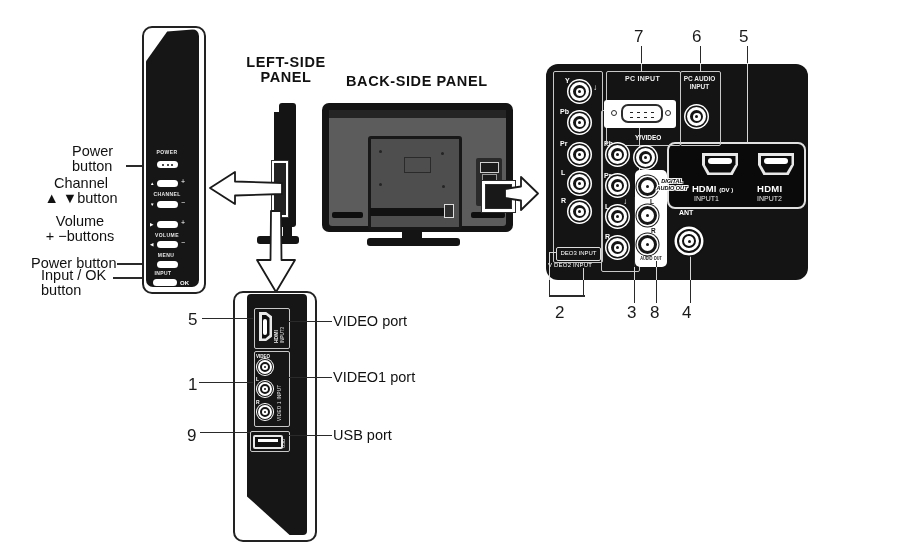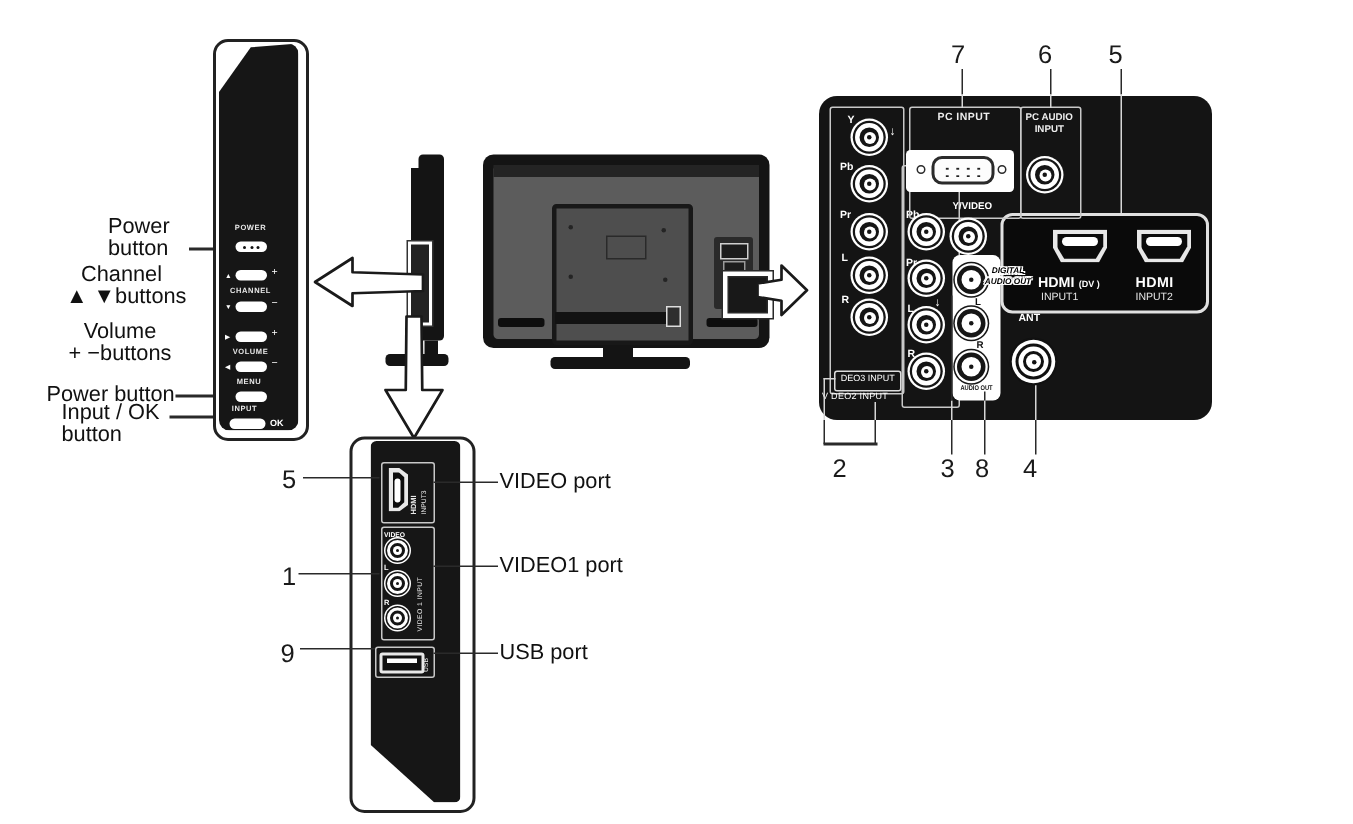--- a/index.html
+++ b/index.html
@@ -62,21 +62,21 @@
 <div id="canvas">
 
   <div class="callout" style="left:72px;top:144px;">
     <div>Power</div>
     <div>button</div>
   </div>
   <div class="ln" style="left:126px;top:165px;width:30px;height:1.5px;"></div>
 
   <div class="callout" style="left:44px;top:176px;width:74px;text-align:center;">
     <div>Channel</div>
-    <div>▲ ▼buttons</div>
+    <div>▲ ▼button</div>
   </div>
   <div class="ln" style="left:149px;top:182px;width:1.5px;height:24px;"></div>
   <div class="ln" style="left:149px;top:182px;width:8px;height:1.5px;"></div>
   <div class="ln" style="left:149px;top:204.5px;width:8px;height:1.5px;"></div>
   <div class="ln" style="left:143px;top:192px;width:6px;height:1.5px;"></div>
 
   <div class="callout" style="left:42px;top:214px;width:76px;text-align:center;">
     <div>Volume</div>
     <div>+ −buttons</div>
   </div>
@@ -122,20 +122,25 @@
   <span class="tg" style="left:150px;top:242px;font-size:4.5px;">◀</span>
   <div class="pill" style="left:157px;top:241px;"></div>
   <span class="tg" style="left:181px;top:240px;font-size:7px;">−</span>
 
   <div class="plabel" style="left:150px;top:252px;width:32px;">MENU</div>
   <div class="pill" style="left:157px;top:261px;"></div>
   <div class="plabel" style="left:147px;top:270px;width:32px;">INPUT</div>
   <div class="pill" style="left:153px;top:279px;width:24px;"></div>
   <span class="tg" style="left:180px;top:280px;font-weight:bold;">OK</span>
 
+  <div class="heading" style="left:240px;top:55px;width:92px;text-align:center;">
+    <div>LEFT-SIDE</div>
+    <div>PANEL</div>
+  </div>
+  <div class="heading" style="left:346px;top:74px;">BACK-SIDE PANEL</div>
 
   <div class="abs" style="left:279px;top:103px;width:17px;height:124px;background:#141414;border-radius:3px;"></div>
   <div class="abs" style="left:274px;top:112px;width:6px;height:108px;background:#141414;"></div>
   <div class="abs" style="left:272px;top:161px;width:12px;height:52px;border:2px solid #fff;background:#222;box-shadow:0 0 0 1px #333;"></div>
   <div class="abs" style="left:283px;top:227px;width:9px;height:10px;background:#141414;"></div>
   <div class="abs" style="left:257px;top:236px;width:42px;height:8px;background:#141414;border-radius:3px;"></div>
 
   <div class="abs" style="left:322px;top:103px;width:191px;height:129px;background:#141414;border-radius:7px;"></div>
   <div class="abs" style="left:329px;top:110px;width:177px;height:116px;background:#5c5c5c;border-radius:3px;"></div>
   <div class="abs" style="left:329px;top:110px;width:177px;height:8px;background:#242424;"></div>

